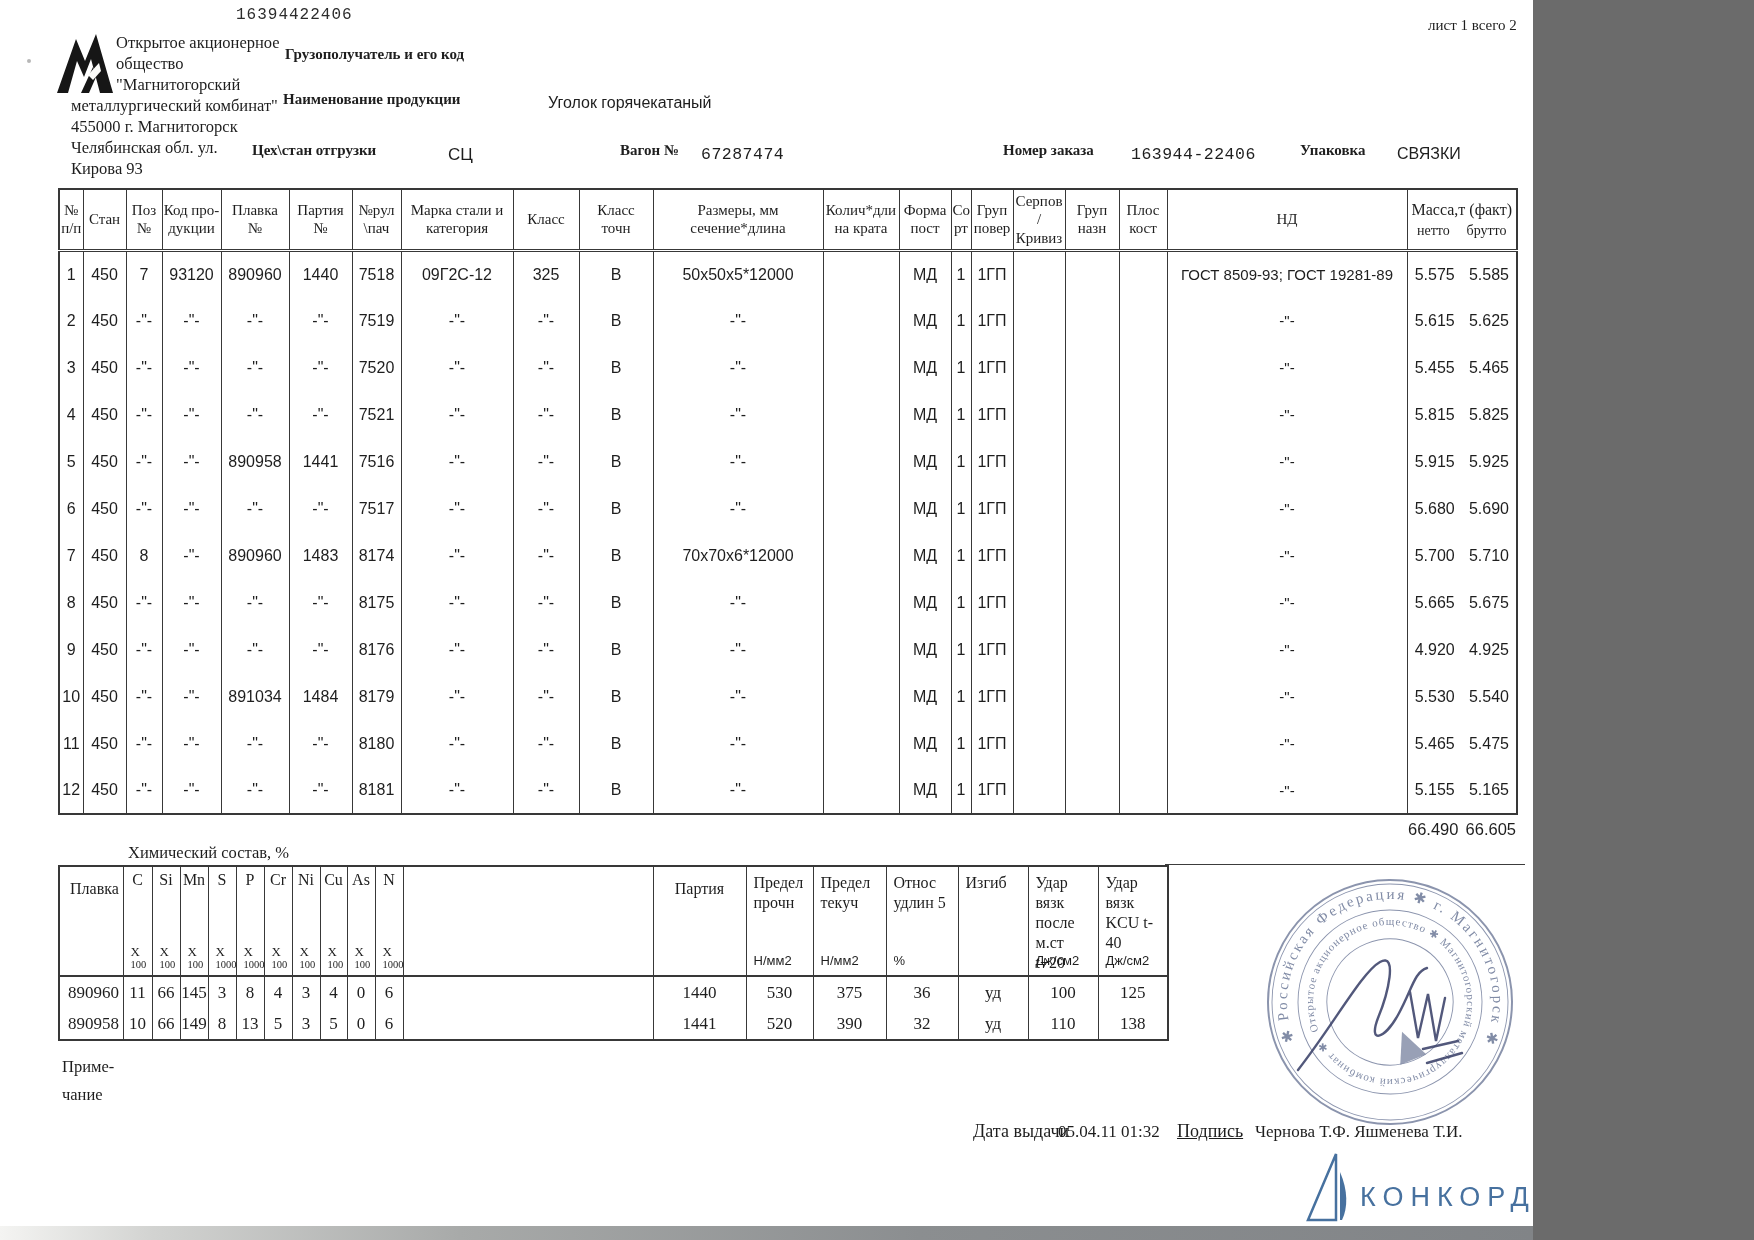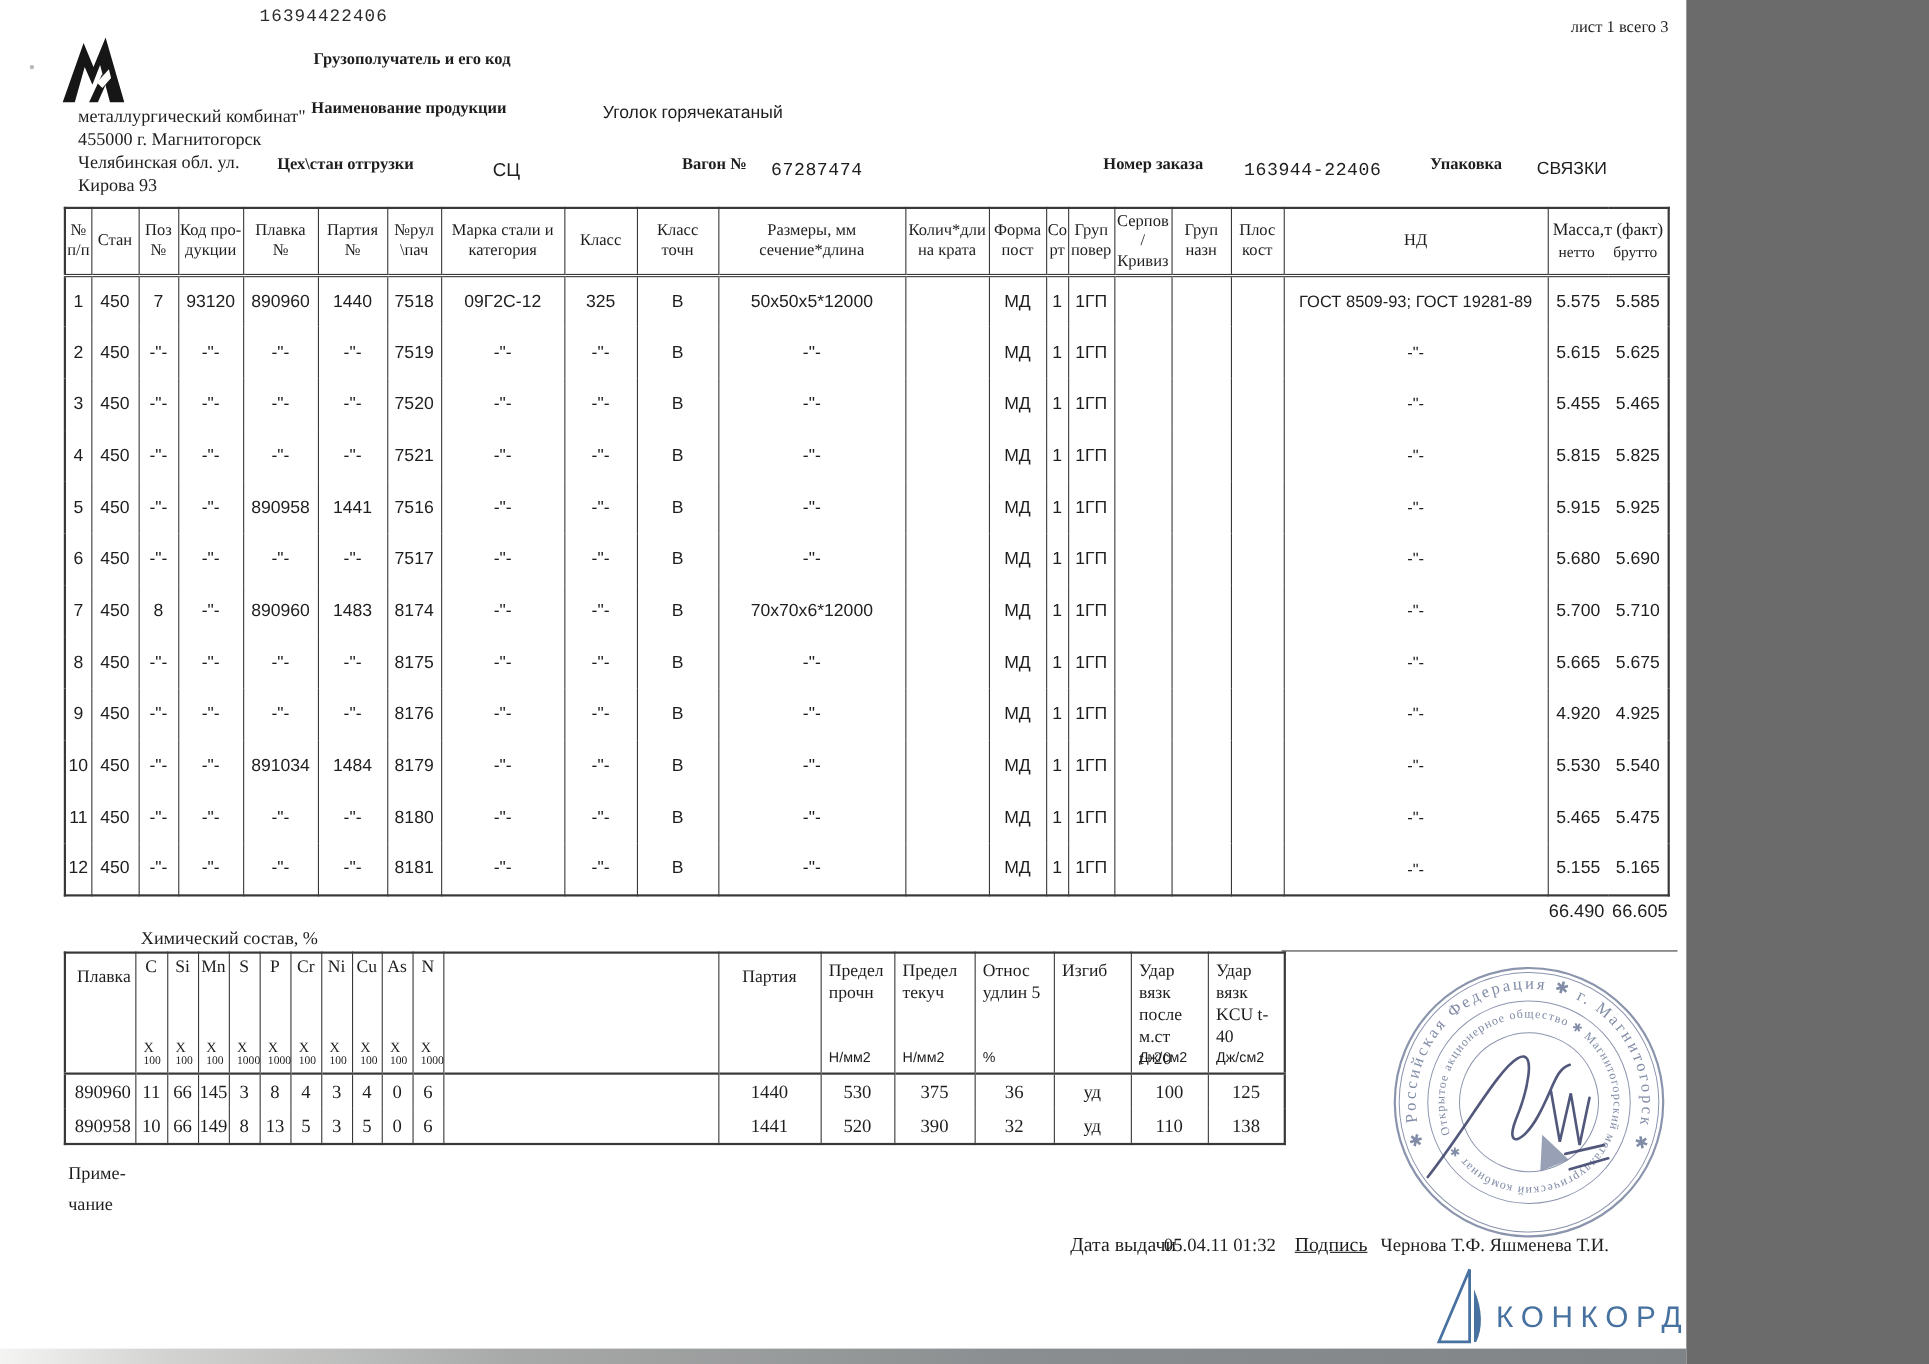--- a/index.html
+++ b/index.html
@@ -92,27 +92,32 @@
     background:linear-gradient(90deg,#f4f4f2 0%,#d2d3d1 10%,#a8aaa9 30%,#8b8e90 60%,#818487 100%);
   }
   .speck { position:absolute; width:4px; height:4px; border-radius:50%; background:#7c7c7c; opacity:.55; }
 </style>
 </head>
 <body>
 
 <div class="page">
 
   <div class="abs doc-number" style="left:236px;top:6px;">16394422406</div>
-  <div class="abs sheet-info" style="left:1428px;top:17px;">лист 1 всего 3</div>
+  <div class="abs sheet-info" style="left:1428px;top:17px;">лист 1 всего 2</div>
 
   <svg class="abs" style="left:55px;top:33px;" width="60" height="62" viewBox="0 0 60 62">
     <path d="M2,60 L21,6 L30,28 L41,1 L58,60 L45,60 L36,26 L29,44 L22,28 L13,60 Z" fill="#161616"></path>
     <path d="M26,60 L38,34 L41,44 L34,60 Z" fill="#161616"></path>
     <path d="M33,42 L44,30 L46,38 L38,47 Z" fill="#fcfcfa"></path>
   </svg>
+  <div class="abs company" style="left:116px;top:32px;">
+    <div>Открытое акционерное</div>
+    <div>общество</div>
+    <div>"Магнитогорский</div>
+  </div>
   <div class="abs company" style="left:71px;top:95px;">
     <div>металлургический комбинат"</div>
     <div>455000 г. Магнитогорск</div>
     <div>Челябинская обл.  ул.</div>
     <div>Кирова 93</div>
   </div>
 
   <div class="abs blabel" style="left:285px;top:46px;">Грузополучатель и его код</div>
   <div class="abs blabel" style="left:283px;top:91px;">Наименование продукции</div>
   <div class="abs val" style="left:548px;top:94px;">Уголок горячекатаный</div>

